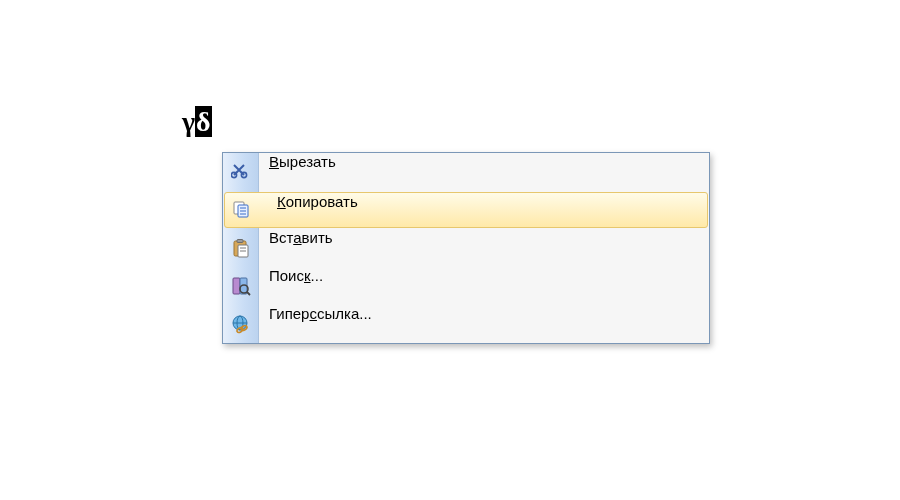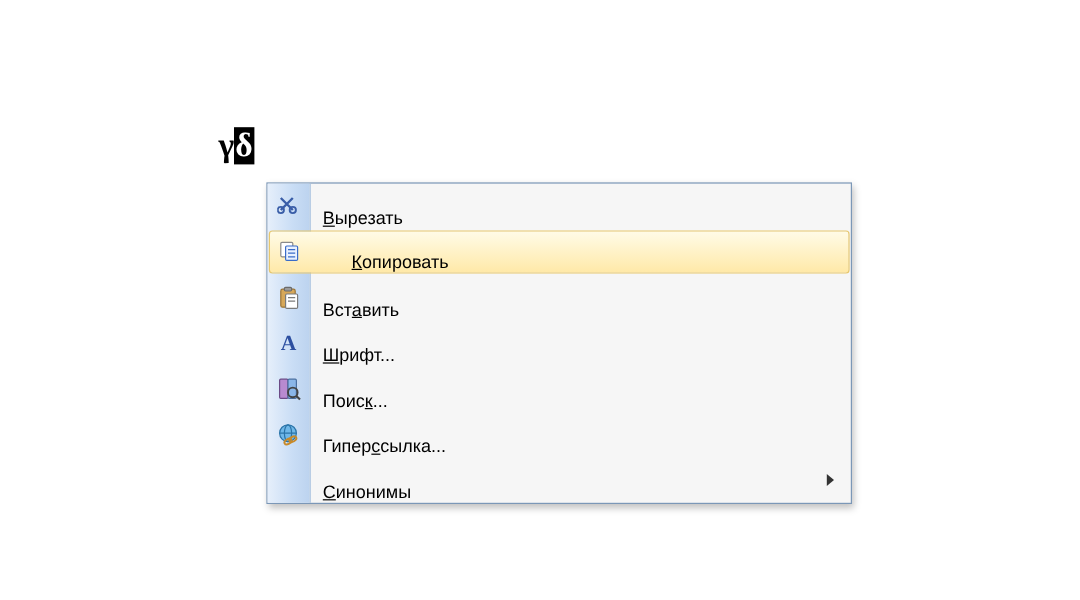--- a/index.html
+++ b/index.html
@@ -39,33 +39,33 @@
   .icon-strip {
     position: absolute;
     left: 0; top: 0; bottom: 0;
     width: 36px;
     background: linear-gradient(to right, #e6effb 0%, #c9ddf5 60%, #bcd3ef 100%);
     border-right: 1px solid #aac2df;
   }
   .mitem {
     position: relative;
     display: flex;
-    align-items: flex-end;
+    align-items: flex-start;
     height: 38px;
     padding-left: 46px;
     color: #000;
     cursor: default;
   }
   .mitem.hover-sel {
     margin: 1px;
     height: 36px;
     border: 1px solid #e7c76d;
     border-radius: 3px;
     background: linear-gradient(#fffbe7, #ffe9a8);
-    padding-left: 68px;
+    padding-left: 52px;
   }
   .mitem .label u { text-decoration: underline; }
   .mitem .icon {
     position: absolute;
     left: 0;
     top: 0;
     width: 36px;
     height: 100%;
     display: flex;
     align-items: center;
@@ -117,45 +117,32 @@
         <span class="icon">
           <svg width="20" height="20" viewBox="0 0 20 20">
             <use href="#ico-paste"></use>
           </svg>
         </span>
         <span class="label">Вст<u>а</u>вить</span>
       </div>
       <div class="mitem">
         <span class="icon">
           <svg width="20" height="20" viewBox="0 0 20 20">
-            <use href="#ico-font"></use>
-          </svg>
-        </span>
-        <span class="label"><u>Ш</u>рифт...</span>
-      </div>
-      <div class="mitem">
-        <span class="icon">
-          <svg width="20" height="20" viewBox="0 0 20 20">
             <use href="#ico-search"></use>
           </svg>
         </span>
         <span class="label">Поис<u>к</u>...</span>
       </div>
       <div class="mitem">
         <span class="icon">
           <svg width="20" height="20" viewBox="0 0 20 20">
             <use href="#ico-hyperlink"></use>
           </svg>
         </span>
         <span class="label">Гипер<u>с</u>сылка...</span>
-      </div>
-      <div class="mitem">
-        <span class="icon"></span>
-        <span class="label"><u>С</u>инонимы</span>
-        <span class="arrow"></span>
       </div>
     </div>
 </div>
 
 <svg width="0" height="0" style="position:absolute">
   <defs>
     <g id="ico-scissors">
       <path d="M3 3 L13 13 M13 3 L3 13" stroke="#3a5ea8" stroke-width="2" fill="none"></path>
       <circle cx="3" cy="13" r="2.6" fill="none" stroke="#3a5ea8" stroke-width="1.6"></circle>
       <circle cx="13" cy="13" r="2.6" fill="none" stroke="#3a5ea8" stroke-width="1.6"></circle>

